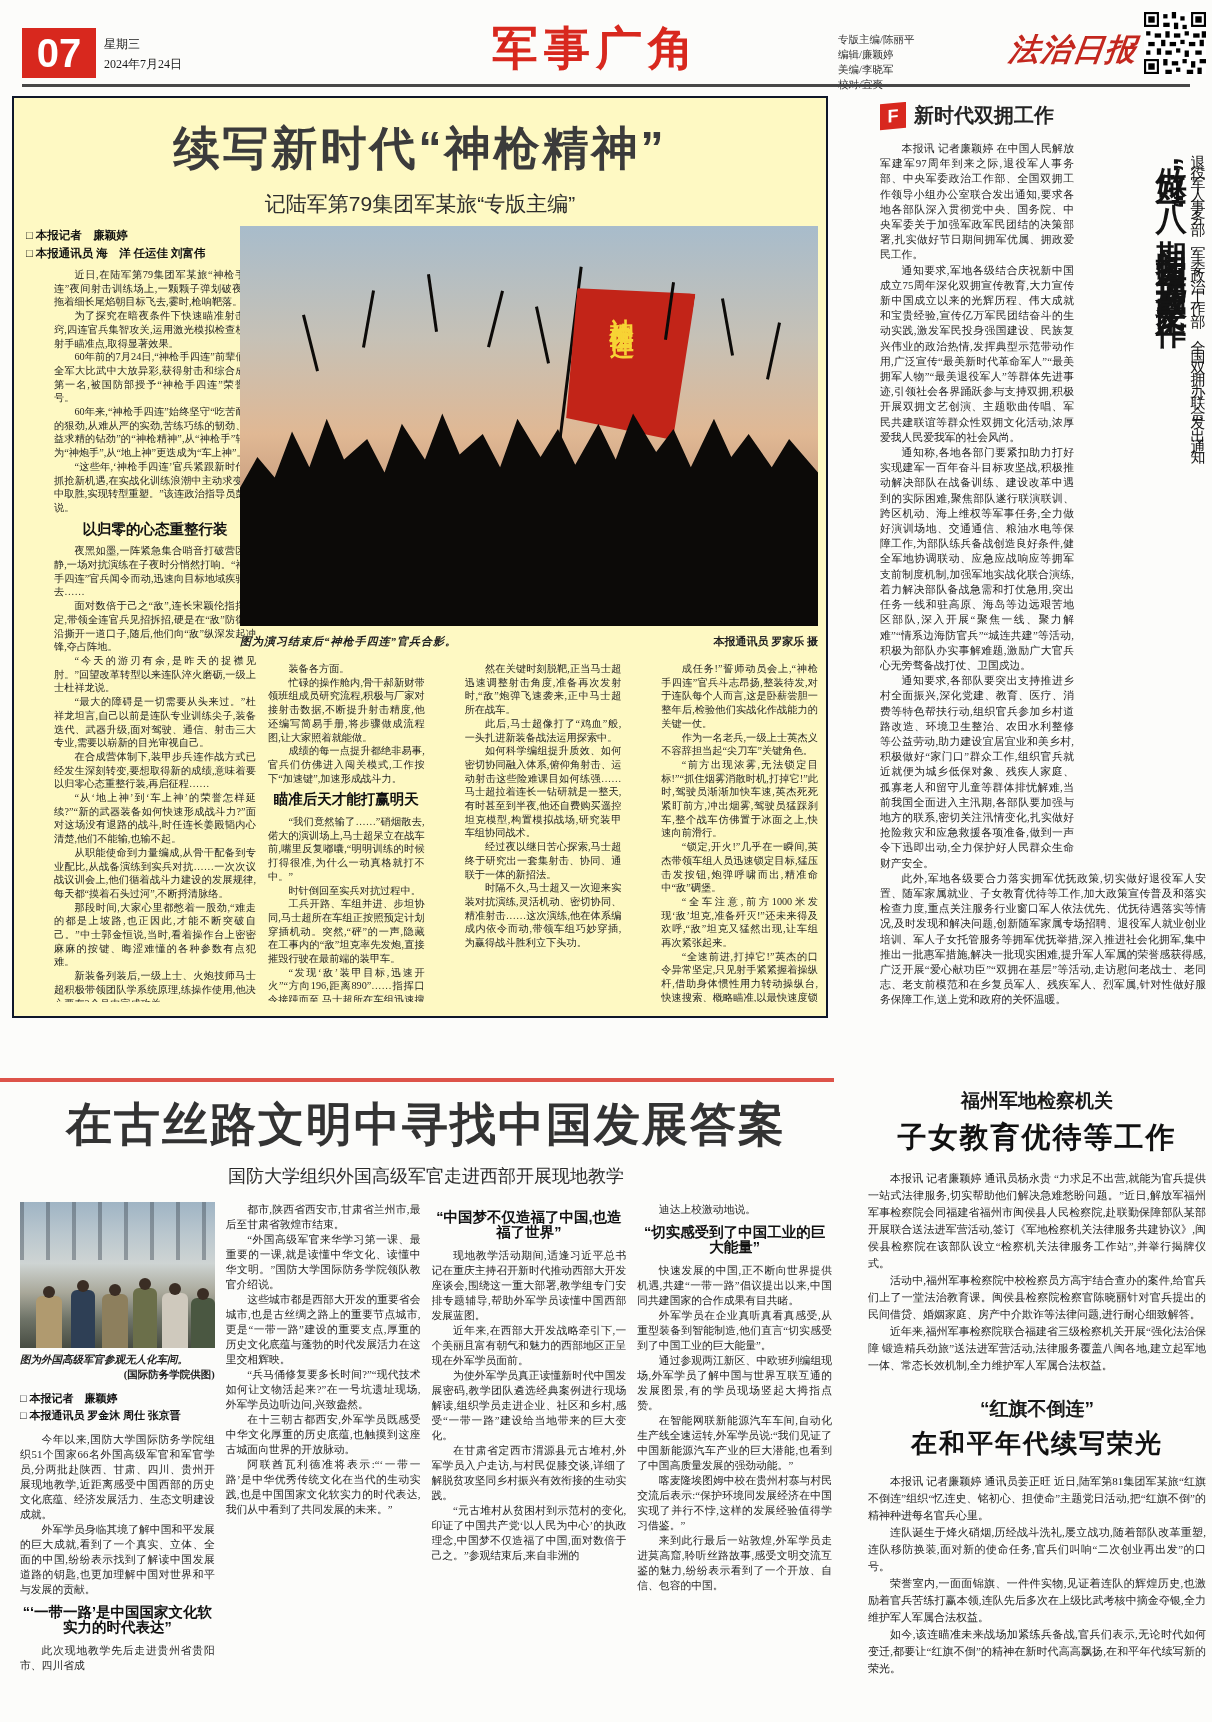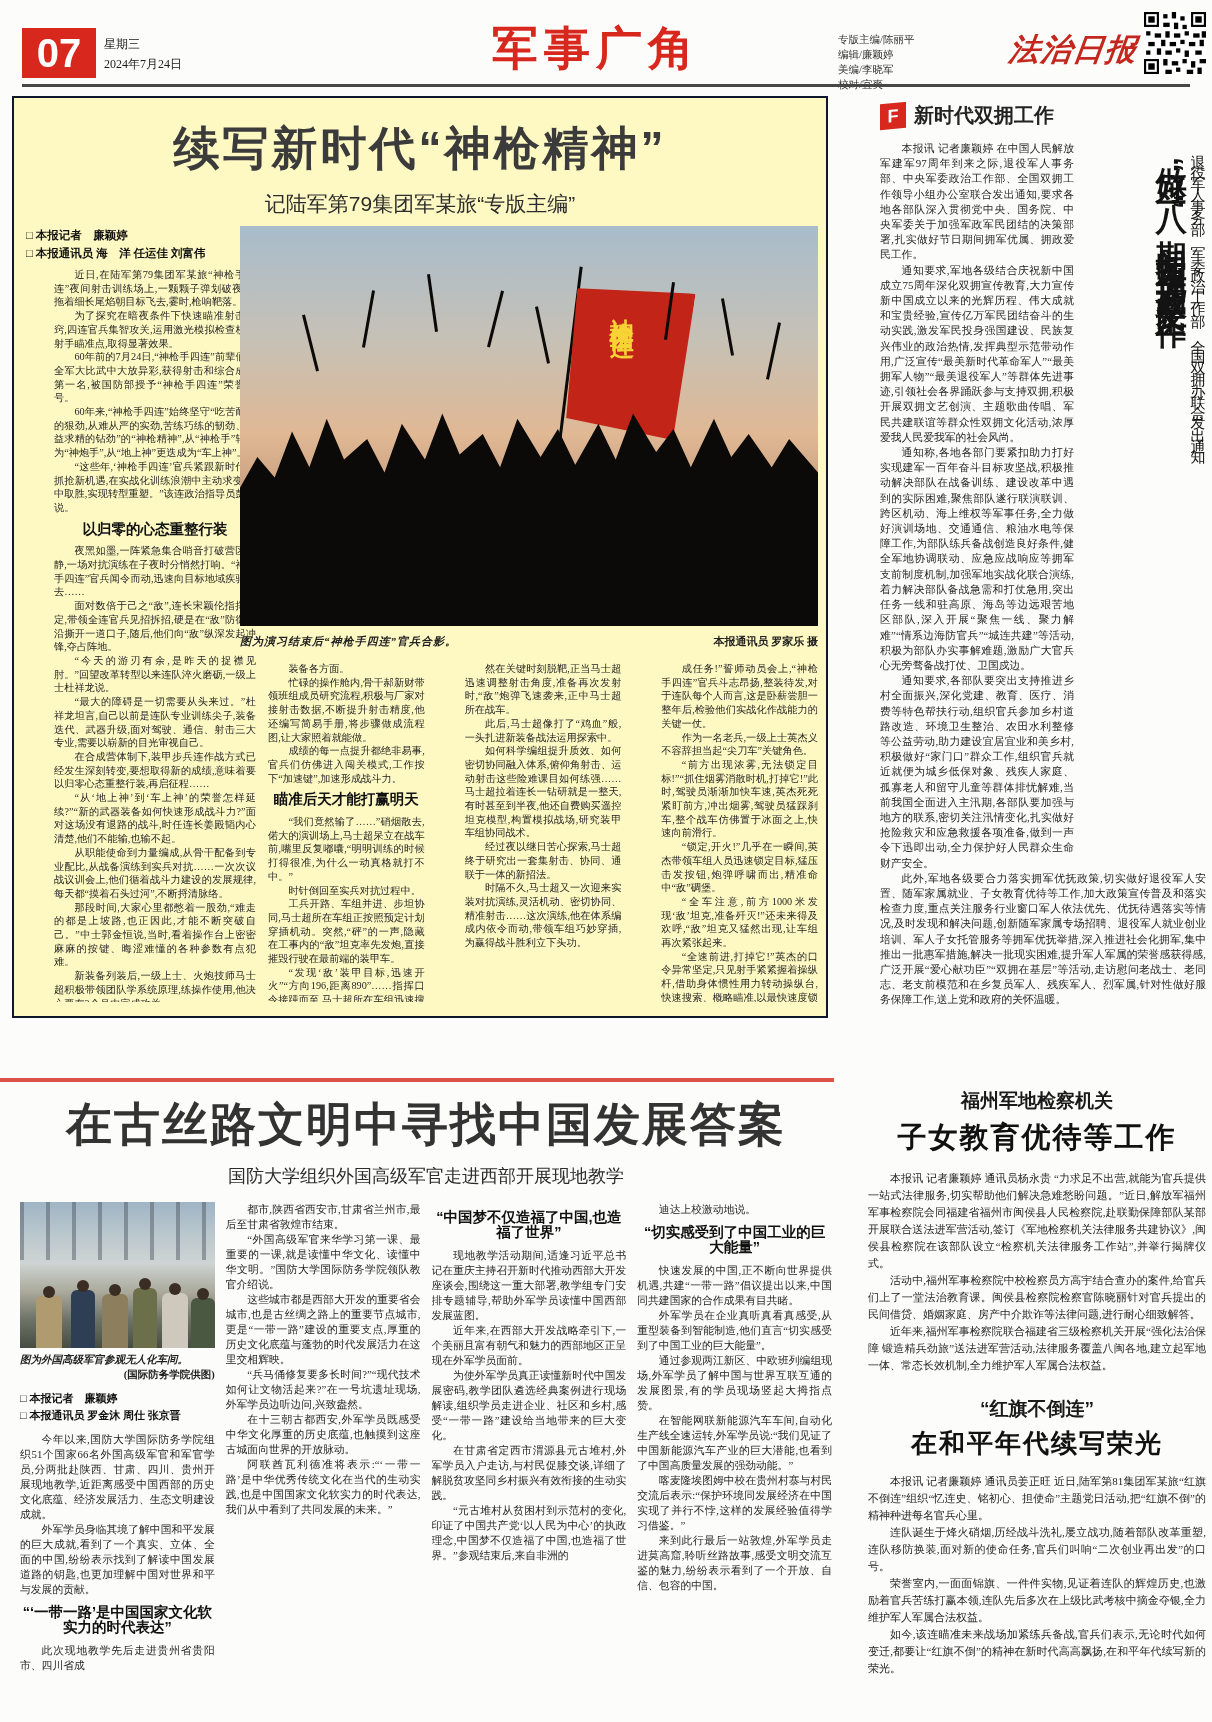--- a/index.html
+++ b/index.html
@@ -298,21 +298,21 @@
         <p class="para">“兵马俑修复要多长时间?”“现代技术如何让文物活起来?”在一号坑遗址现场,外军学员边听边问,兴致盎然。</p>
         <p class="para">在十三朝古都西安,外军学员既感受中华文化厚重的历史底蕴,也触摸到这座古城面向世界的开放脉动。</p>
         <p class="para">阿联酋瓦利德准将表示:“‘一带一路’是中华优秀传统文化在当代的生动实践,也是中国国家文化软实力的时代表达,我们从中看到了共同发展的未来。”</p>
       </div>
     <div class="sr-col">
         <p class="sec">“中国梦不仅造福了中国,也造福了世界”</p>
         <p class="para">现地教学活动期间,适逢习近平总书记在重庆主持召开新时代推动西部大开发座谈会,围绕这一重大部署,教学组专门安排专题辅导,帮助外军学员读懂中国西部发展蓝图。</p>
         <p class="para">近年来,在西部大开发战略牵引下,一个美丽且富有朝气和魅力的西部地区正呈现在外军学员面前。</p>
         <p class="para">为使外军学员真正读懂新时代中国发展密码,教学团队遴选经典案例进行现场解读,组织学员走进企业、社区和乡村,感受“一带一路”建设给当地带来的巨大变化。</p>
         <p class="para">在甘肃省定西市渭源县元古堆村,外军学员入户走访,与村民促膝交谈,详细了解脱贫攻坚同乡村振兴有效衔接的生动实践。</p>
-        <p class="para">“元古堆村从贫困村到示范村的变化,印证了中国共产党‘以人民为中心’的执政理念,中国梦不仅造福了中国,也造福了世界。”参观结束后,来自非洲的</p>
+        <p class="para">“元古堆村从贫困村到示范村的变化,印证了中国共产党‘以人民为中心’的执政理念,中国梦不仅造福了中国,面对数倍于己之。”参观结束后,来自非洲的</p>
       </div>
     <div class="sr-col">
         <p class="para">迪达上校激动地说。</p>
         <p class="sec">“切实感受到了中国工业的巨大能量”</p>
         <p class="para">快速发展的中国,正不断向世界提供机遇,共建“一带一路”倡议提出以来,中国同共建国家的合作成果有目共睹。</p>
         <p class="para">外军学员在企业真听真看真感受,从重型装备到智能制造,他们直言“切实感受到了中国工业的巨大能量”。</p>
         <p class="para">通过参观两江新区、中欧班列编组现场,外军学员了解中国与世界互联互通的发展图景,有的学员现场竖起大拇指点赞。</p>
         <p class="para">在智能网联新能源汽车车间,自动化生产线全速运转,外军学员说:“我们见证了中国新能源汽车产业的巨大潜能,也看到了中国高质量发展的强劲动能。”</p>
         <p class="para">喀麦隆埃图姆中校在贵州村寨与村民交流后表示:“保护环境同发展经济在中国实现了并行不悖,这样的发展经验值得学习借鉴。”</p>
         <p class="para">来到此行最后一站敦煌,外军学员走进莫高窟,聆听丝路故事,感受文明交流互鉴的魅力,纷纷表示看到了一个开放、自信、包容的中国。</p>

